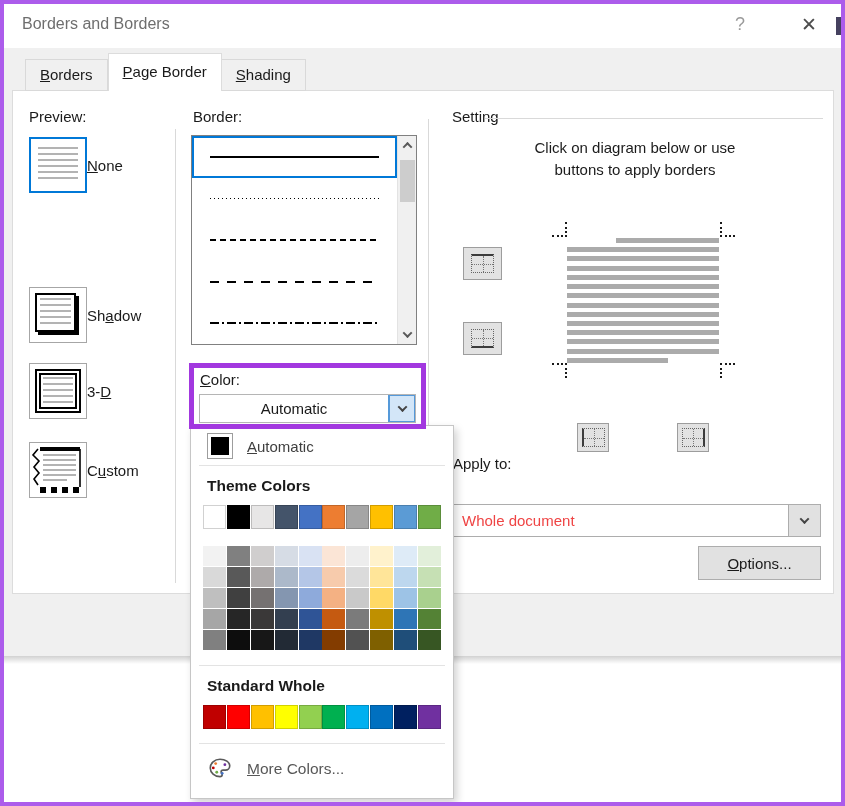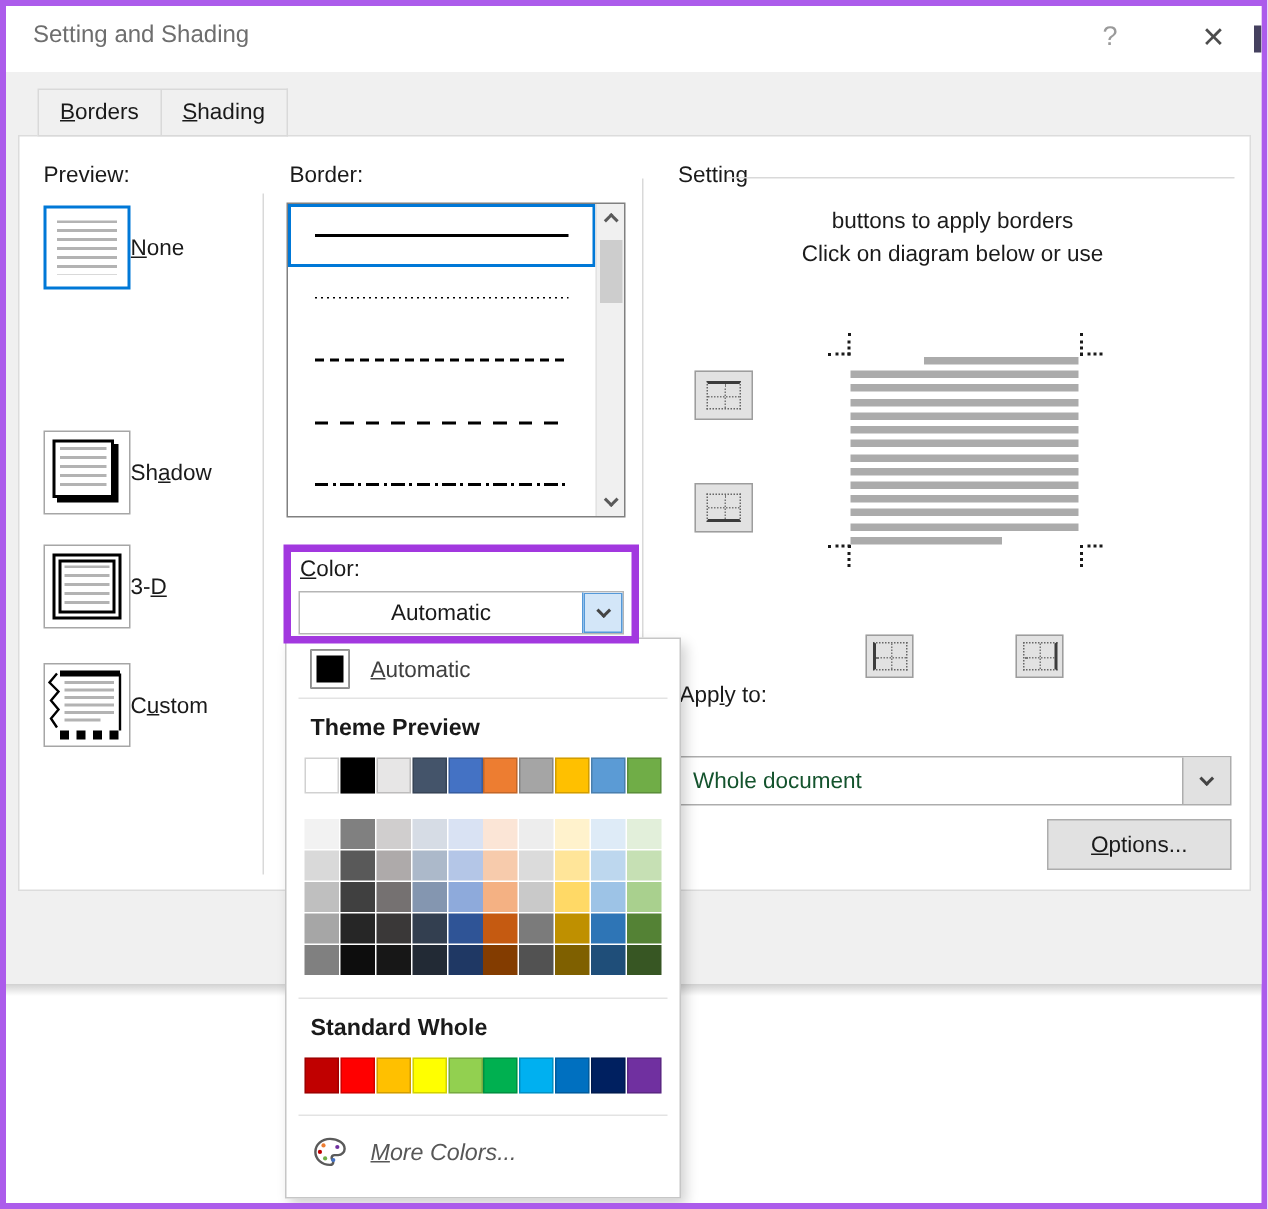--- a/index.html
+++ b/index.html
@@ -96,21 +96,21 @@
   .pline.first { width: 103px; align-self: flex-end; }
   .pline.last { width: 101px; align-self: flex-start; }
   .corner { position: absolute; width: 15px; height: 15px; }
   .c-tl { left: 539px; top: 131px; border-right: 2px dotted #1a1a1a; border-bottom: 2px dotted #1a1a1a; }
   .c-tr { left: 707px; top: 131px; border-left: 2px dotted #1a1a1a; border-bottom: 2px dotted #1a1a1a; }
   .c-bl { left: 539px; top: 272px; border-right: 2px dotted #1a1a1a; border-top: 2px dotted #1a1a1a; }
   .c-br { left: 707px; top: 272px; border-left: 2px dotted #1a1a1a; border-top: 2px dotted #1a1a1a; }
 
   .apply-label { position: absolute; left: 440px; top: 364px; }
   .apply-combo { position: absolute; left: 440px; top: 413px; width: 368px; height: 33px; background: #fff; border: 1px solid #adadad; display: flex; }
-  .apply-combo .value { flex: 1; display: flex; align-items: center; padding-left: 8px; font-size: 15px; color: #14532d; }
+  .apply-combo .value { flex: 1; display: flex; align-items: center; padding-left: 8px; font-size: 15px; color: #ef4444; }
   .combo-drop.gray { width: 32px; background: #e1e1e1; border-left: 1px solid #adadad; }
   .push-btn { background: #e1e1e1; border: 1px solid #adadad; font-size: 15px; color: #1a1a1a; display: flex; align-items: center; justify-content: center; font-family: inherit; }
   .options-btn { position: absolute; left: 685px; top: 455px; width: 123px; height: 34px; }
 
   .footer { position: absolute; left: 0; top: 590px; width: 837px; height: 62px; background: #f0f0f0; }
 
   
   .picker { position: absolute; left: 186px; top: 421px; width: 264px; height: 374px; background: #fff;
     border: 1px solid #c6c6c6; z-index: 30; box-shadow: 3px 4px 8px rgba(0,0,0,.18); padding: 0 12px; }
   .auto-row { display: flex; align-items: center; gap: 14px; padding: 7px 4px 6px; }
@@ -119,37 +119,38 @@
   .picker-sep { height: 1px; background: #e3e3e3; margin: 0 -4px; }
   .picker-heading { font-size: 15.5px; font-weight: bold; color: #1a1a1a; margin: 11px 4px 0; }
   .swatch-row { display: flex; justify-content: space-between; margin-top: 10px; }
   .swatch { width: 23px; height: 24px; border: 1px solid rgba(0,0,0,.18); }
   .variant-grid { display: flex; justify-content: space-between; margin-top: 17px; }
   .var-col { display: flex; flex-direction: column; gap: 1px; }
   .var-cell { width: 23px; height: 20px; }
   .sep-after-variants { margin-top: 15px; }
   .sep-after-standard { margin-top: 14px; }
   .more-row { display: flex; align-items: center; gap: 14px; padding: 12px 4px; }
-  .more-label { font-size: 15.5px; color: #575757; font-style: italic; }
+  .more-label { font-size: 15.5px; color: #575757; }
 </style>
 </head>
 <body>
 
 <div class="frame">
   <div class="dialog">
 
     <div class="titlebar">
-      <div class="title">Setting and Shading</div>
+      <div class="title">Borders and Borders</div>
       <div class="help-btn">?</div>
       <div class="close-btn">✕</div>
     </div>
     <div class="scroll-remnant"></div>
 
     <div class="tabs" id="tabs">
         <div class="tab"><span class="u">B</span>orders</div>
+        <div class="tab active"><span class="u">P</span>age Border</div>
         <div class="tab"><span class="u">S</span>hading</div>
       </div>
 
     <div class="panel">
 
       <div class="setting-label label">Preview:</div>
 
       <div class="setting-item" style="top:46px">
         <div class="set-icon selected">
             <div class="doclines"></div>
@@ -235,22 +236,22 @@
               <div class="chev down"></div>
             </div>
         </div>
       </div>
 
       <div class="vsep sep-preview"></div>
 
       <div class="preview-label label">Setting</div>
       <div class="preview-line"></div>
       <div class="instructions">
+        <div>Click on diagram below or use</div>
         <div>buttons to apply borders</div>
-        <div>Click on diagram below or use</div>
       </div>
 
       <div class="border-btn btn-top">
           <div class="mini-icon edge-top"></div>
         </div>
       <div class="border-btn btn-bottom">
           <div class="mini-icon edge-bottom"></div>
         </div>
       <div class="border-btn btn-left">
           <div class="mini-icon edge-left"></div>
@@ -296,21 +297,21 @@
     </div>
   </div>
   <div class="dialog-shadow"></div>
 
   <div class="picker">
     <div class="auto-row">
       <div class="auto-swatch" style="background: rgb(0, 0, 0);"></div>
       <span class="picker-item-label u-label"><span class="u">A</span>utomatic</span>
     </div>
     <div class="picker-sep"></div>
-    <div class="picker-heading">Theme Preview</div>
+    <div class="picker-heading">Theme Colors</div>
     <div class="swatch-row" id="theme-row">
         <div class="swatch" style="background: rgb(255, 255, 255);"></div>
         <div class="swatch" style="background: rgb(0, 0, 0);"></div>
         <div class="swatch" style="background: rgb(231, 230, 230);"></div>
         <div class="swatch" style="background: rgb(68, 84, 106);"></div>
         <div class="swatch" style="background: rgb(68, 114, 196);"></div>
         <div class="swatch" style="background: rgb(237, 125, 49);"></div>
         <div class="swatch" style="background: rgb(165, 165, 165);"></div>
         <div class="swatch" style="background: rgb(255, 192, 0);"></div>
         <div class="swatch" style="background: rgb(91, 155, 213);"></div>

